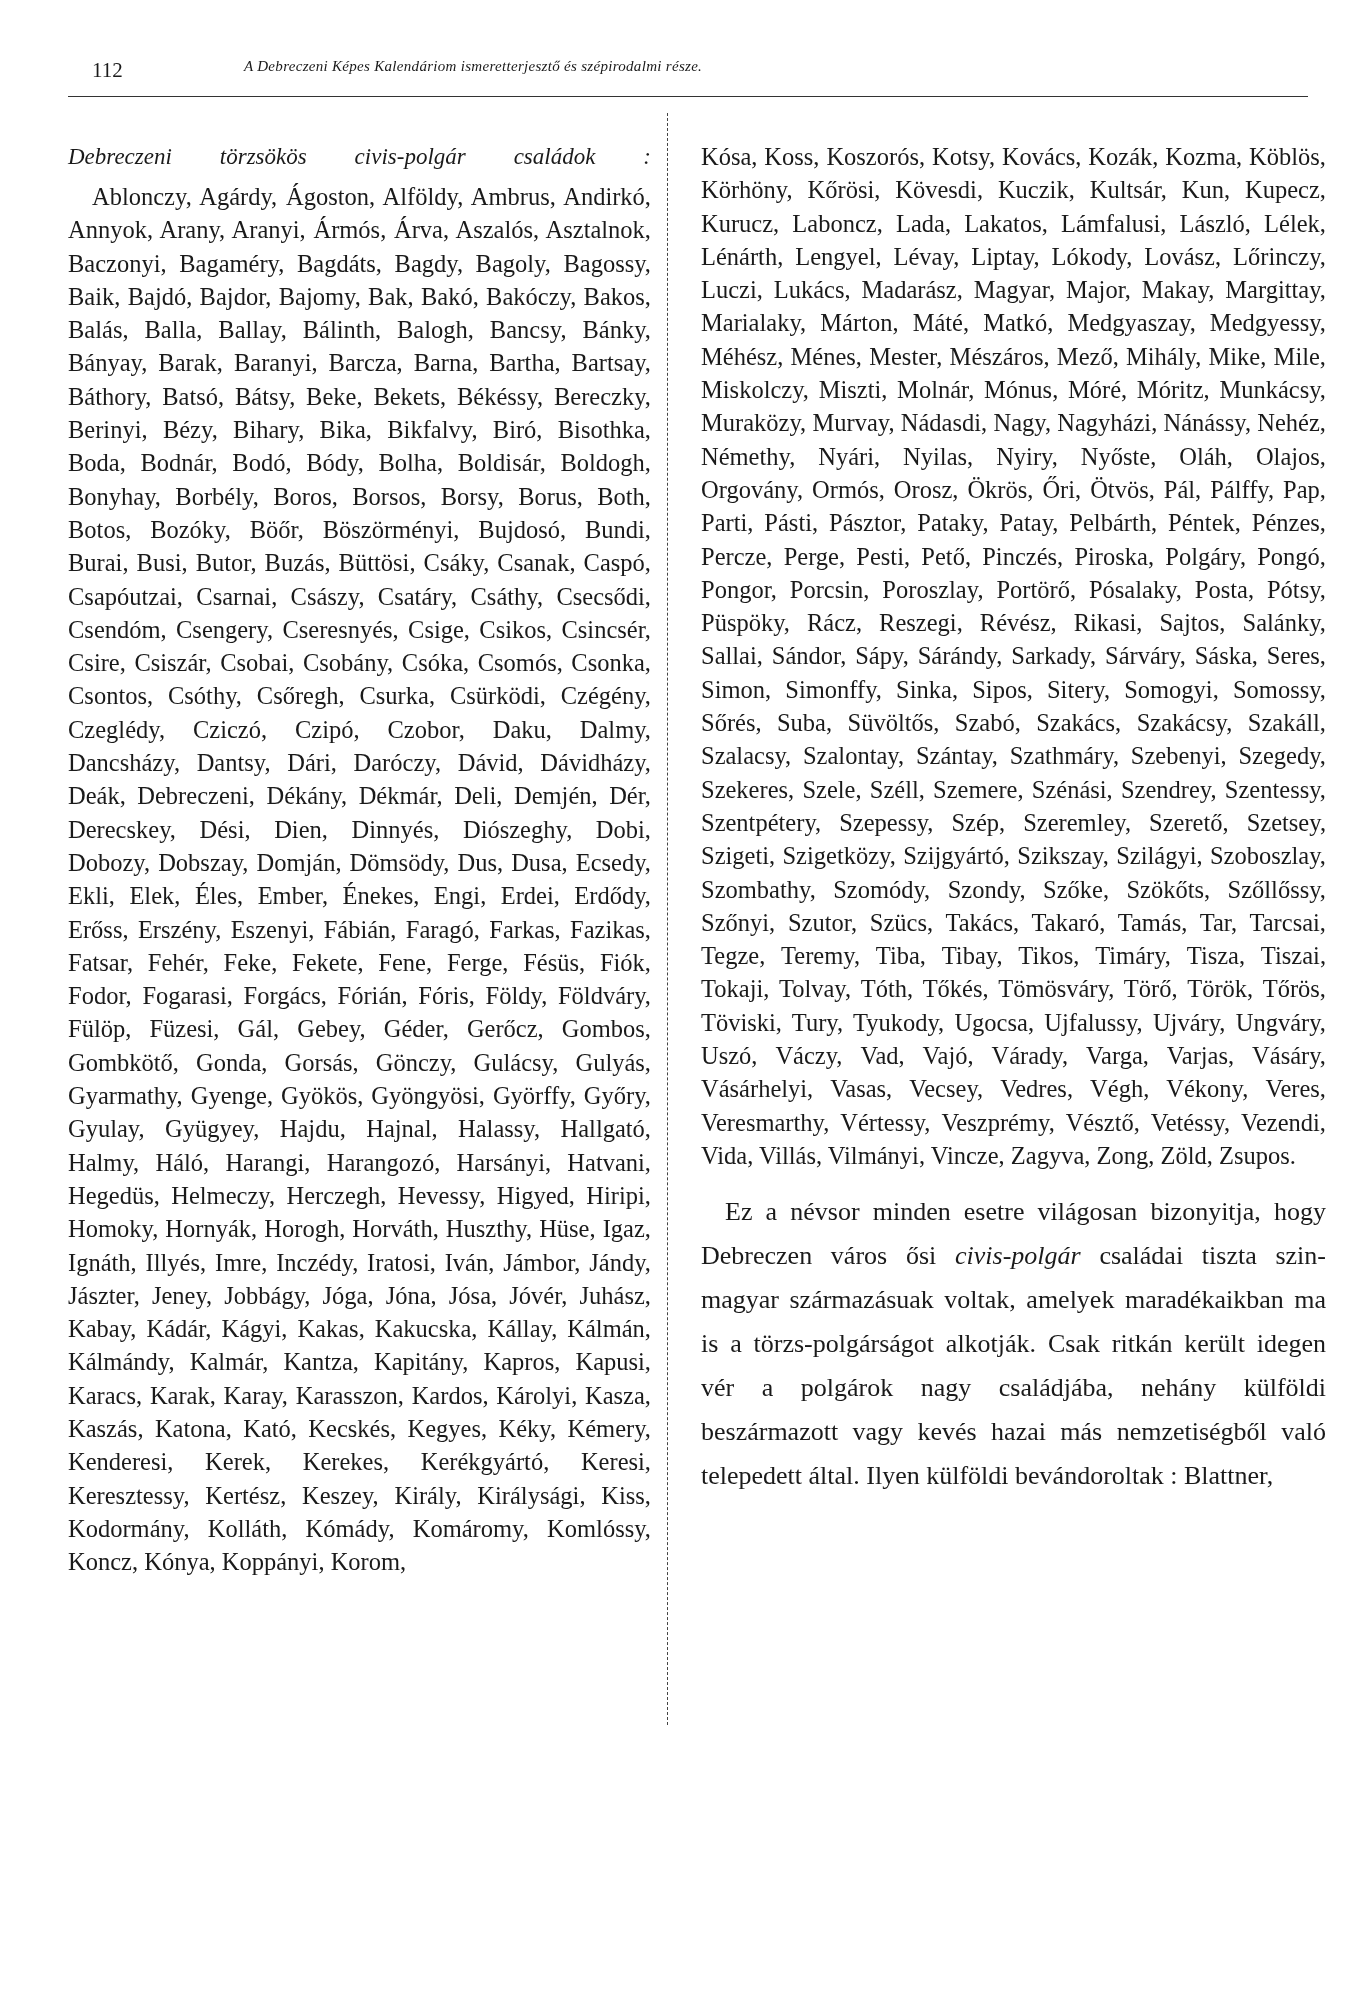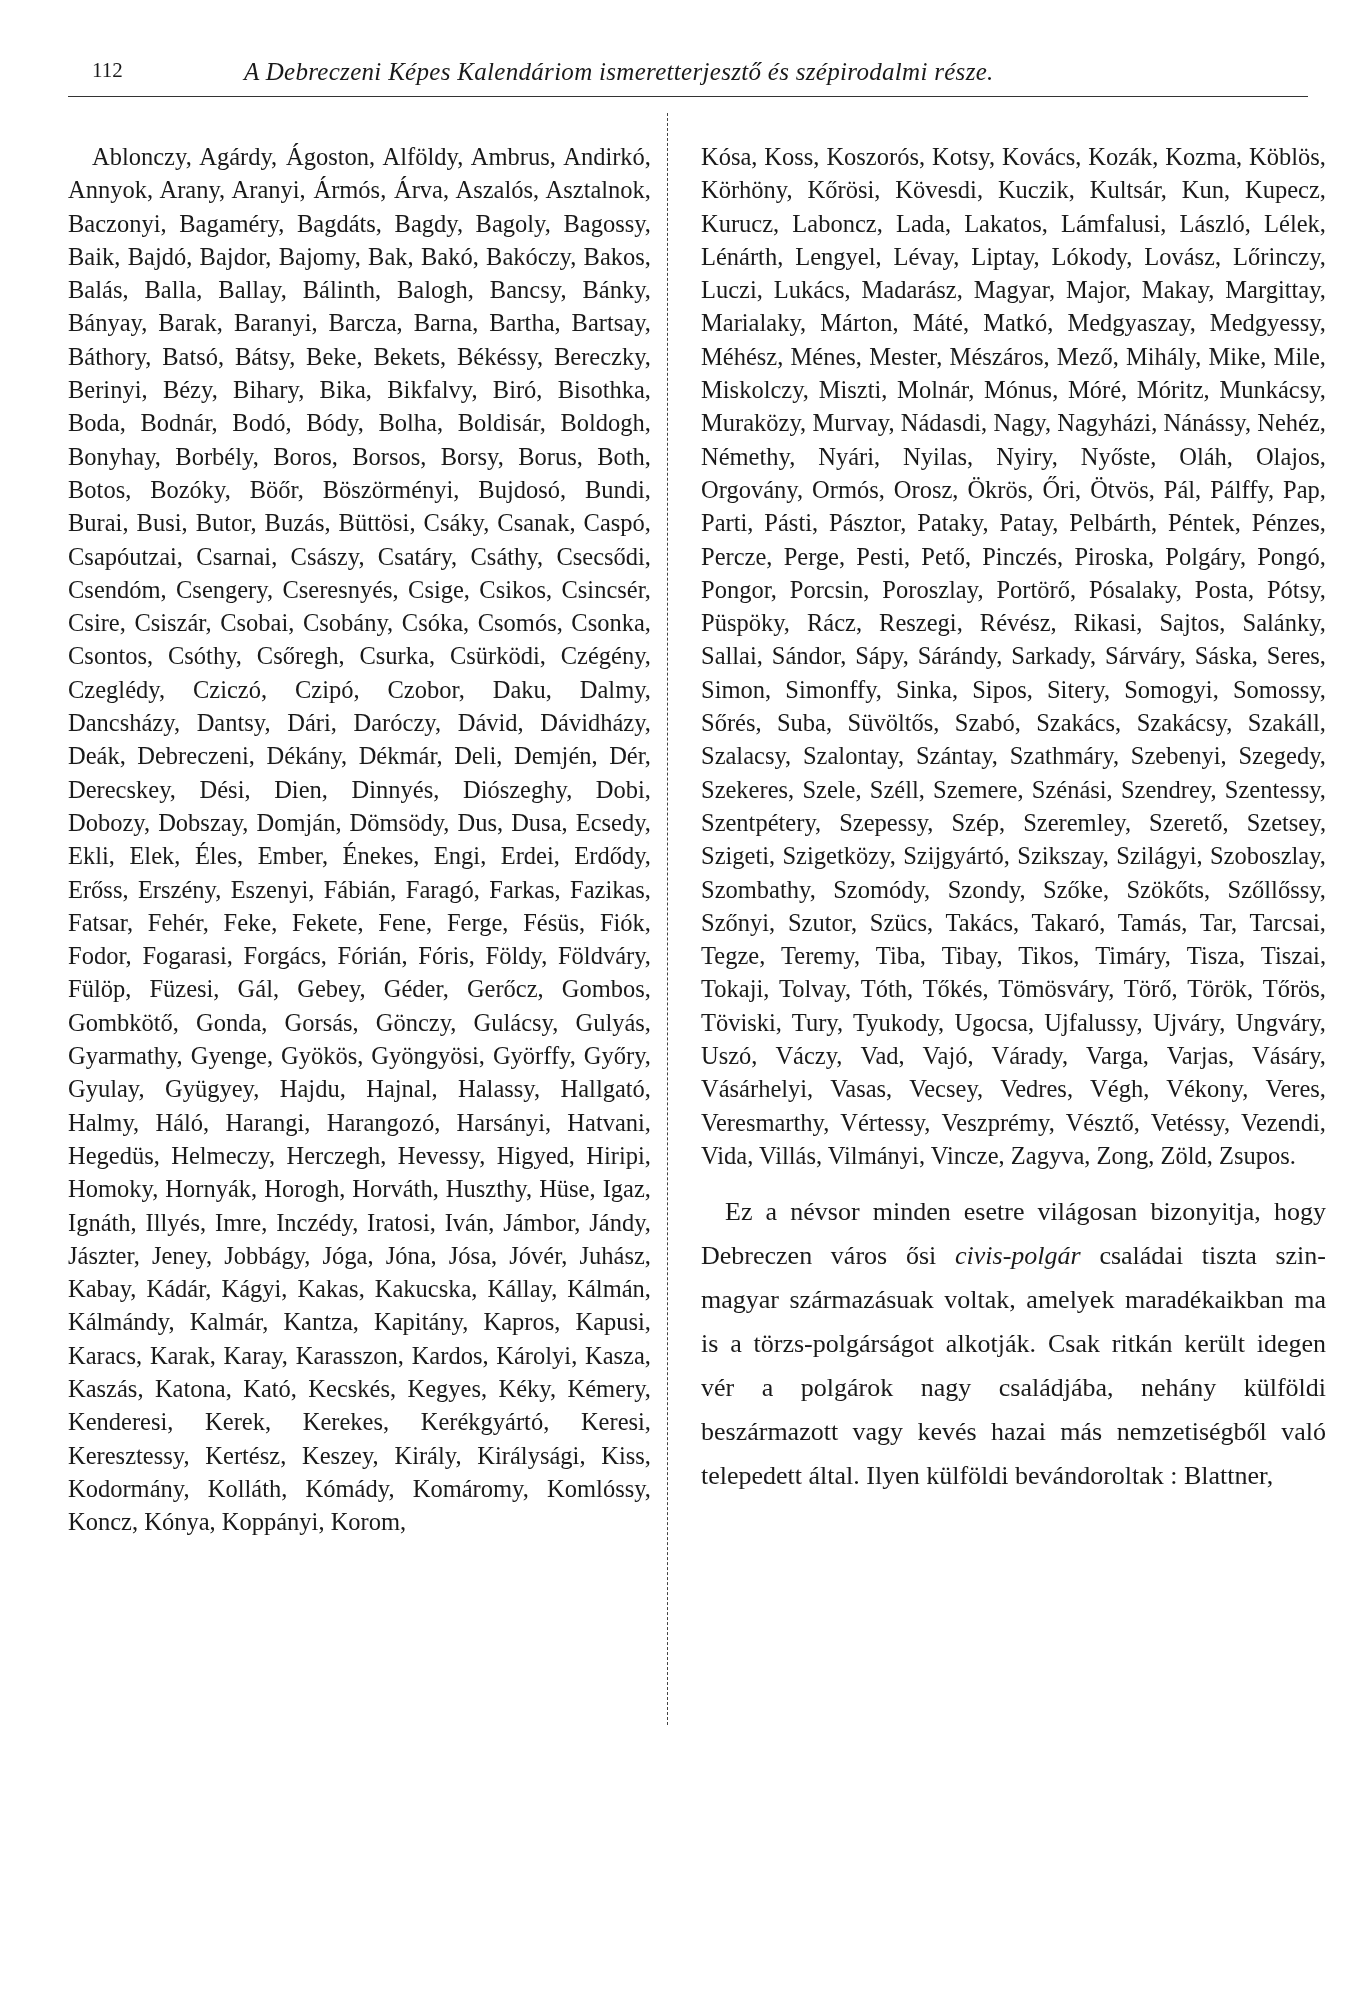--- a/index.html
+++ b/index.html
@@ -1,20 +1,20 @@
 <!DOCTYPE html>
 <html><head>
 <meta charset="utf-8">
 <style>
   html, body { margin: 0; padding: 0; background: #ffffff; }
   body { width: 1349px; height: 2000px; position: relative; overflow: hidden;
          font-family: "Liberation Serif", "DejaVu Serif", serif; color: #1a1a1a; }
   .header { position: absolute; top: 58px; left: 68px; width: 1240px; height: 34px; margin-left: 24px; }
   .page-num { position: absolute; left: 0; top: 0; font-size: 21px; }
-  .running-title { position: absolute; left: 152px; top: 0; font-size: 25px; font-style: italic; letter-spacing: 0.3px; }
+  .running-title { position: absolute; left: 152px; top: 0; font-size: 15px; font-style: italic; letter-spacing: 0.3px; }
   .header-rule { position: absolute; top: 96px; left: 68px; width: 1240px; height: 0; border-top: 1.5px solid #333; }
   .col-divider { position: absolute; top: 113px; left: 667px; width: 0; height: 1612px; border-left: 1.5px dashed #444; }
   .col { position: absolute; text-align: justify; font-size: 24.5px; line-height: 33.3px; }
   .col-left { left: 68px; top: 140px; width: 583px; }
   .col-right { left: 684px; top: 140px; width: 625px; margin-left: 17px; }
   .heading { font-style: italic; font-size: 23px; text-align: justify; text-align-last: justify; margin: 0 0 6px 0; line-height: 34px; }
   .names { margin: 0; text-indent: 24px; hyphens: manual; }
   .names-right { text-indent: 0; }
   .prose { margin: 18px 0 0 0; text-indent: 24px; font-size: 26px; line-height: 44px; }
   .prose i { font-style: italic; }
@@ -23,19 +23,20 @@
 <body>
 
 <div class="header">
   <span class="page-num">112</span>
   <span class="running-title">A Debreczeni Képes Kalendáriom ismeretterjesztő és szépirodalmi része.</span>
 </div>
 <div class="header-rule"></div>
 <div class="col-divider"></div>
 
 <div class="col col-left">
+  <p class="heading">Debreczeni törzsökös civis-polgár családok :</p>
   <p class="names">Ablonczy, Agárdy, Ágoston, Alföldy, Ambrus, Andirkó, Annyok, Arany, Aranyi, Ármós, Árva, Aszalós, Asztalnok, Baczonyi, Bagaméry, Bagdáts, Bagdy, Bagoly, Bagossy, Baik, Bajdó, Bajdor, Bajomy, Bak, Bakó, Bakóczy, Bakos, Balás, Balla, Ballay, Bálinth, Balogh, Bancsy, Bánky, Bányay, Barak, Baranyi, Barcza, Barna, Bartha, Bartsay, Báthory, Batsó, Bátsy, Beke, Bekets, Békéssy, Bereczky, Berinyi, Bézy, Bihary, Bika, Bikfalvy, Biró, Bisothka, Boda, Bodnár, Bodó, Bódy, Bolha, Boldisár, Boldogh, Bonyhay, Borbély, Boros, Borsos, Borsy, Borus, Both, Botos, Bozóky, Böőr, Böszörményi, Bujdosó, Bundi, Burai, Busi, Butor, Buzás, Büttösi, Csáky, Csanak, Caspó, Csapóutzai, Csarnai, Császy, Csatáry, Csáthy, Csecsődi, Csendóm, Csengery, Cseresnyés, Csige, Csikos, Csincsér, Csire, Csiszár, Csobai, Csobány, Csóka, Csomós, Csonka, Csontos, Csóthy, Csőregh, Csurka, Csürködi, Czégény, Czeglédy, Cziczó, Czipó, Czobor, Daku, Dalmy, Dancsházy, Dantsy, Dári, Daróczy, Dávid, Dávidházy, Deák, Debreczeni, Dékány, Dékmár, Deli, Demjén, Dér, Derecskey, Dési, Dien, Dinnyés, Diószeghy, Dobi, Dobozy, Dobszay, Domján, Dömsödy, Dus, Dusa, Ecsedy, Ekli, Elek, Éles, Ember, Énekes, Engi, Erdei, Erdődy, Erőss, Erszény, Eszenyi, Fábián, Faragó, Farkas, Fazikas, Fatsar, Fehér, Feke, Fekete, Fene, Ferge, Fésüs, Fiók, Fodor, Fogarasi, Forgács, Fórián, Fóris, Földy, Földváry, Fülöp, Füzesi, Gál, Gebey, Géder, Gerőcz, Gombos, Gombkötő, Gonda, Gorsás, Gönczy, Gulácsy, Gulyás, Gyarmathy, Gyenge, Gyökös, Gyöngyösi, Györffy, Győry, Gyulay, Gyügyey, Hajdu, Hajnal, Halassy, Hallgató, Halmy, Háló, Harangi, Harangozó, Harsányi, Hatvani, Hegedüs, Helmeczy, Herczegh, Hevessy, Higyed, Hiripi, Homoky, Hornyák, Horogh, Horváth, Huszthy, Hüse, Igaz, Ignáth, Illyés, Imre, Inczédy, Iratosi, Iván, Jámbor, Jándy, Jászter, Jeney, Jobbágy, Jóga, Jóna, Jósa, Jóvér, Juhász, Kabay, Kádár, Kágyi, Kakas, Kakucska, Kállay, Kálmán, Kálmándy, Kalmár, Kantza, Kapitány, Kapros, Kapusi, Karacs, Karak, Karay, Karasszon, Kardos, Károlyi, Kasza, Kaszás, Katona, Kató, Kecskés, Kegyes, Kéky, Kémery, Kenderesi, Kerek, Kerekes, Kerékgyártó, Keresi, Keresztessy, Kertész, Keszey, Király, Királysági, Kiss, Kodormány, Kolláth, Kómády, Komáromy, Komlóssy, Koncz, Kónya, Koppányi, Korom,</p>
 </div>
 
 <div class="col col-right">
   <p class="names names-right">Kósa, Koss, Koszorós, Kotsy, Kovács, Kozák, Kozma, Köblös, Körhöny, Kőrösi, Kövesdi, Kuczik, Kultsár, Kun, Kupecz, Kurucz, Laboncz, Lada, Lakatos, Lámfalusi, László, Lélek, Lénárth, Lengyel, Lévay, Liptay, Lókody, Lovász, Lőrinczy, Luczi, Lukács, Madarász, Magyar, Major, Makay, Margittay, Marialaky, Márton, Máté, Matkó, Medgyaszay, Medgyessy, Méhész, Ménes, Mester, Mészáros, Mező, Mihály, Mike, Mile, Miskolczy, Miszti, Molnár, Mónus, Móré, Móritz, Munkácsy, Muraközy, Murvay, Nádasdi, Nagy, Nagyházi, Nánássy, Nehéz, Némethy, Nyári, Nyilas, Nyiry, Nyőste, Oláh, Olajos, Orgovány, Ormós, Orosz, Ökrös, Őri, Ötvös, Pál, Pálffy, Pap, Parti, Pásti, Pásztor, Pataky, Patay, Pelbárth, Péntek, Pénzes, Percze, Perge, Pesti, Pető, Pinczés, Piroska, Polgáry, Pongó, Pongor, Porcsin, Poroszlay, Portörő, Pósalaky, Posta, Pótsy, Püspöky, Rácz, Reszegi, Révész, Rikasi, Sajtos, Salánky, Sallai, Sándor, Sápy, Sárándy, Sarkady, Sárváry, Sáska, Seres, Simon, Simonffy, Sinka, Sipos, Sitery, Somogyi, Somossy, Sőrés, Suba, Süvöltős, Szabó, Szakács, Szakácsy, Szakáll, Szalacsy, Szalontay, Szántay, Szathmáry, Szebenyi, Szegedy, Szekeres, Szele, Széll, Szemere, Szénási, Szendrey, Szentessy, Szentpétery, Szepessy, Szép, Szeremley, Szerető, Szetsey, Szigeti, Szigetközy, Szijgyártó, Szikszay, Szilágyi, Szoboszlay, Szombathy, Szomódy, Szondy, Szőke, Szökőts, Szőllőssy, Szőnyi, Szutor, Szücs, Takács, Takaró, Tamás, Tar, Tarcsai, Tegze, Teremy, Tiba, Tibay, Tikos, Timáry, Tisza, Tiszai, Tokaji, Tolvay, Tóth, Tőkés, Tömösváry, Törő, Török, Tőrös, Töviski, Tury, Tyukody, Ugocsa, Ujfalussy, Ujváry, Ungváry, Uszó, Váczy, Vad, Vajó, Várady, Varga, Varjas, Vásáry, Vásárhelyi, Vasas, Vecsey, Vedres, Végh, Vékony, Veres, Veresmarthy, Vértessy, Veszprémy, Vésztő, Vetéssy, Vezendi, Vida, Villás, Vilmányi, Vincze, Zagyva, Zong, Zöld, Zsupos.</p>
   <p class="prose"><span>Ez a névsor minden esetre világosan bizonyitja, hogy Debreczen város ősi </span><i>civis-polgár</i><span> családai tiszta szin-magyar származásuak voltak, amelyek maradékaikban ma is a törzs-polgárságot alkotják. Csak ritkán került idegen vér a polgárok nagy családjába, nehány külföldi beszármazott vagy kevés hazai más nemzetiségből való telepedett által. Ilyen külföldi bevándoroltak : Blattner,</span></p>
 </div>
 
 </body></html>

